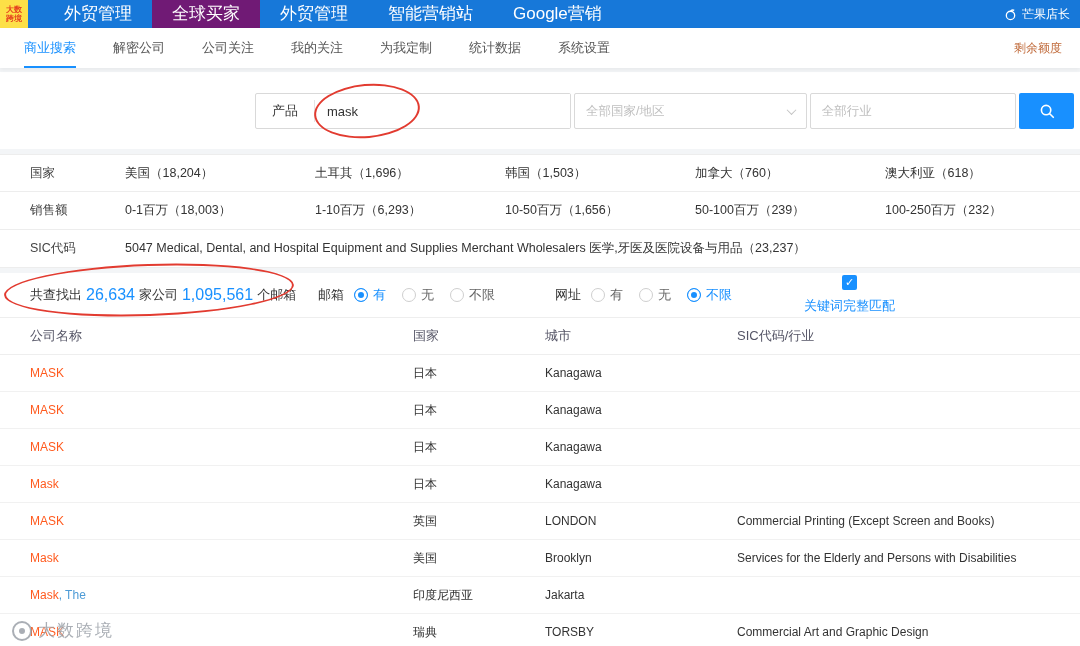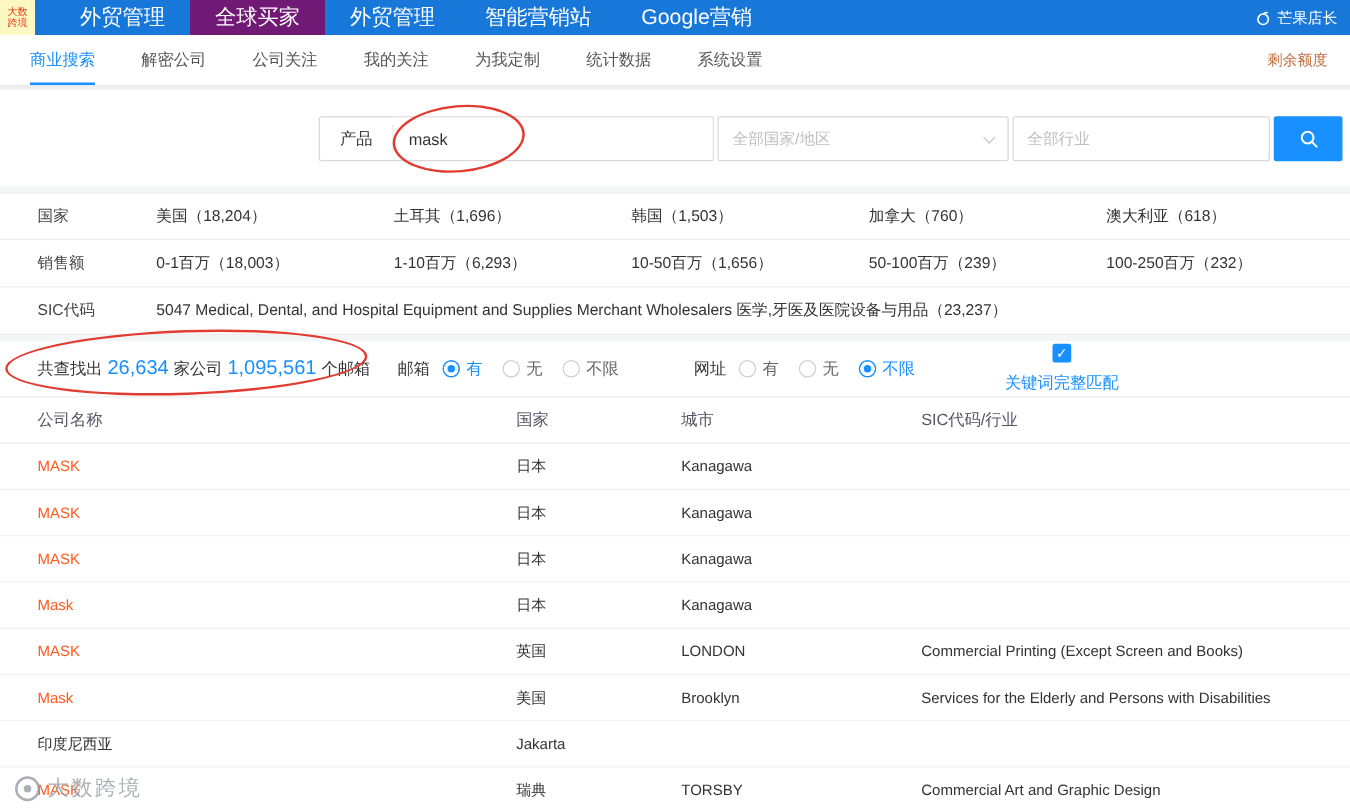--- a/index.html
+++ b/index.html
@@ -7,22 +7,22 @@
   body {
     position:relative;
     font-family:"Liberation Sans","DejaVu Sans",sans-serif;
     background:#f3f5f7;
     color:#333;
     font-size:13px;
   }
 
   
   .topnav { height:28px; background:#1778d9; display:flex; align-items:stretch; color:#fff; }
-  .logo { width:28px; height:28px; background:#fef9c3; color:#e5401f; font-size:8px; line-height:9px;
-          display:flex; flex-direction:column; align-items:center; justify-content:center; font-weight:normal; }
+  .logo { width:28px; height:28px; background:#fde047; color:#e5401f; font-size:8px; line-height:9px;
+          display:flex; flex-direction:column; align-items:center; justify-content:center; font-weight:bold; }
   .topnav-items { display:flex; margin-left:16px; }
   .topnav-item { padding:0 20px; line-height:28px; font-size:17px; cursor:pointer; }
   .topnav-item.active { background:#701a75; }
   .topnav-right { margin-left:auto; display:flex; align-items:center; gap:5px; padding-right:10px; font-size:12px; }
 
   
   .subnav { height:40px; background:#fff; display:flex; align-items:center; padding:0 24px;
             box-shadow:0 2px 4px rgba(0,0,0,.05); position:relative; z-index:2; }
   .subnav-item { margin-right:37px; font-size:13px; color:#555; height:40px; line-height:40px;
                  border-bottom:2px solid transparent; cursor:pointer; }
@@ -259,20 +259,21 @@
     <span>LONDON</span>
     <span>Commercial Printing (Except Screen and Books)</span>
   </div>
   <div class="tgrid trow">
     <span class="cname"><span>Mask</span><span class="rest"></span></span>
     <span>美国</span>
     <span>Brooklyn</span>
     <span>Services for the Elderly and Persons with Disabilities</span>
   </div>
   <div class="tgrid trow">
+    <span class="cname"><span>Mask</span><span class="rest">, The</span></span>
     <span>印度尼西亚</span>
     <span>Jakarta</span>
     <span></span>
   </div>
   <div class="tgrid trow">
     <span class="cname"><span>MASK</span><span class="rest"></span></span>
     <span>瑞典</span>
     <span>TORSBY</span>
     <span>Commercial  Art  and  Graphic  Design</span>
   </div>

